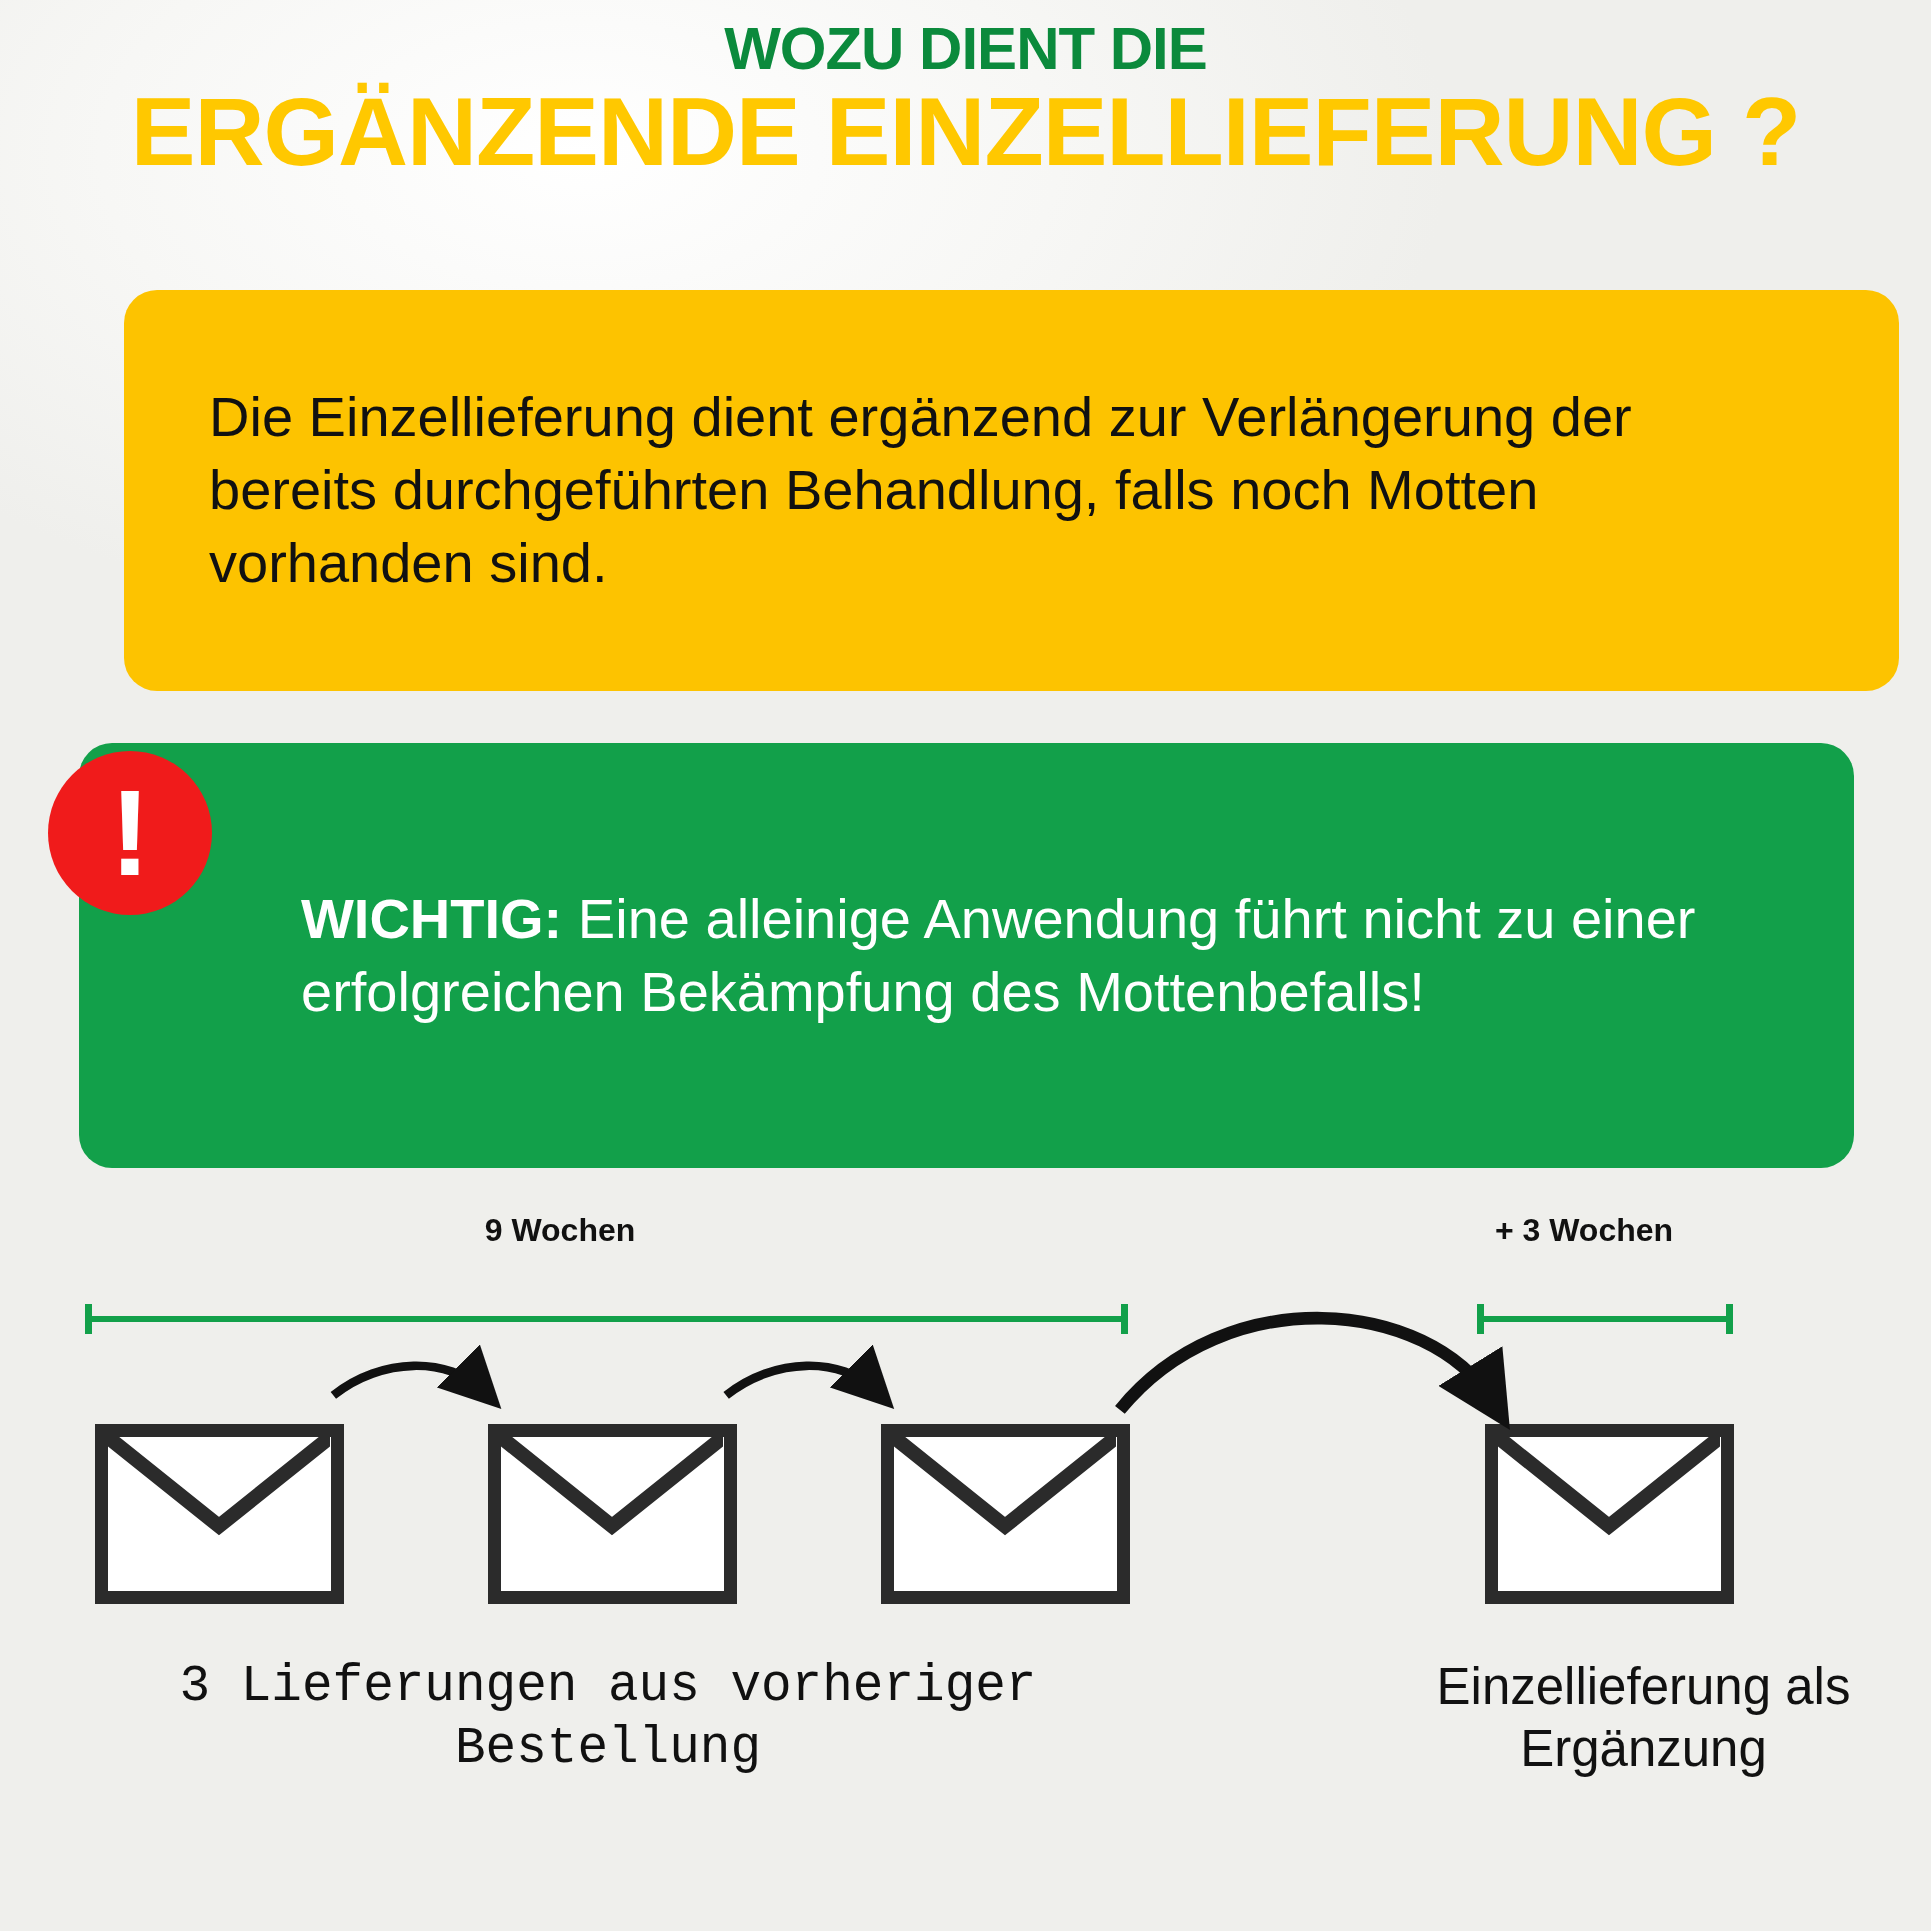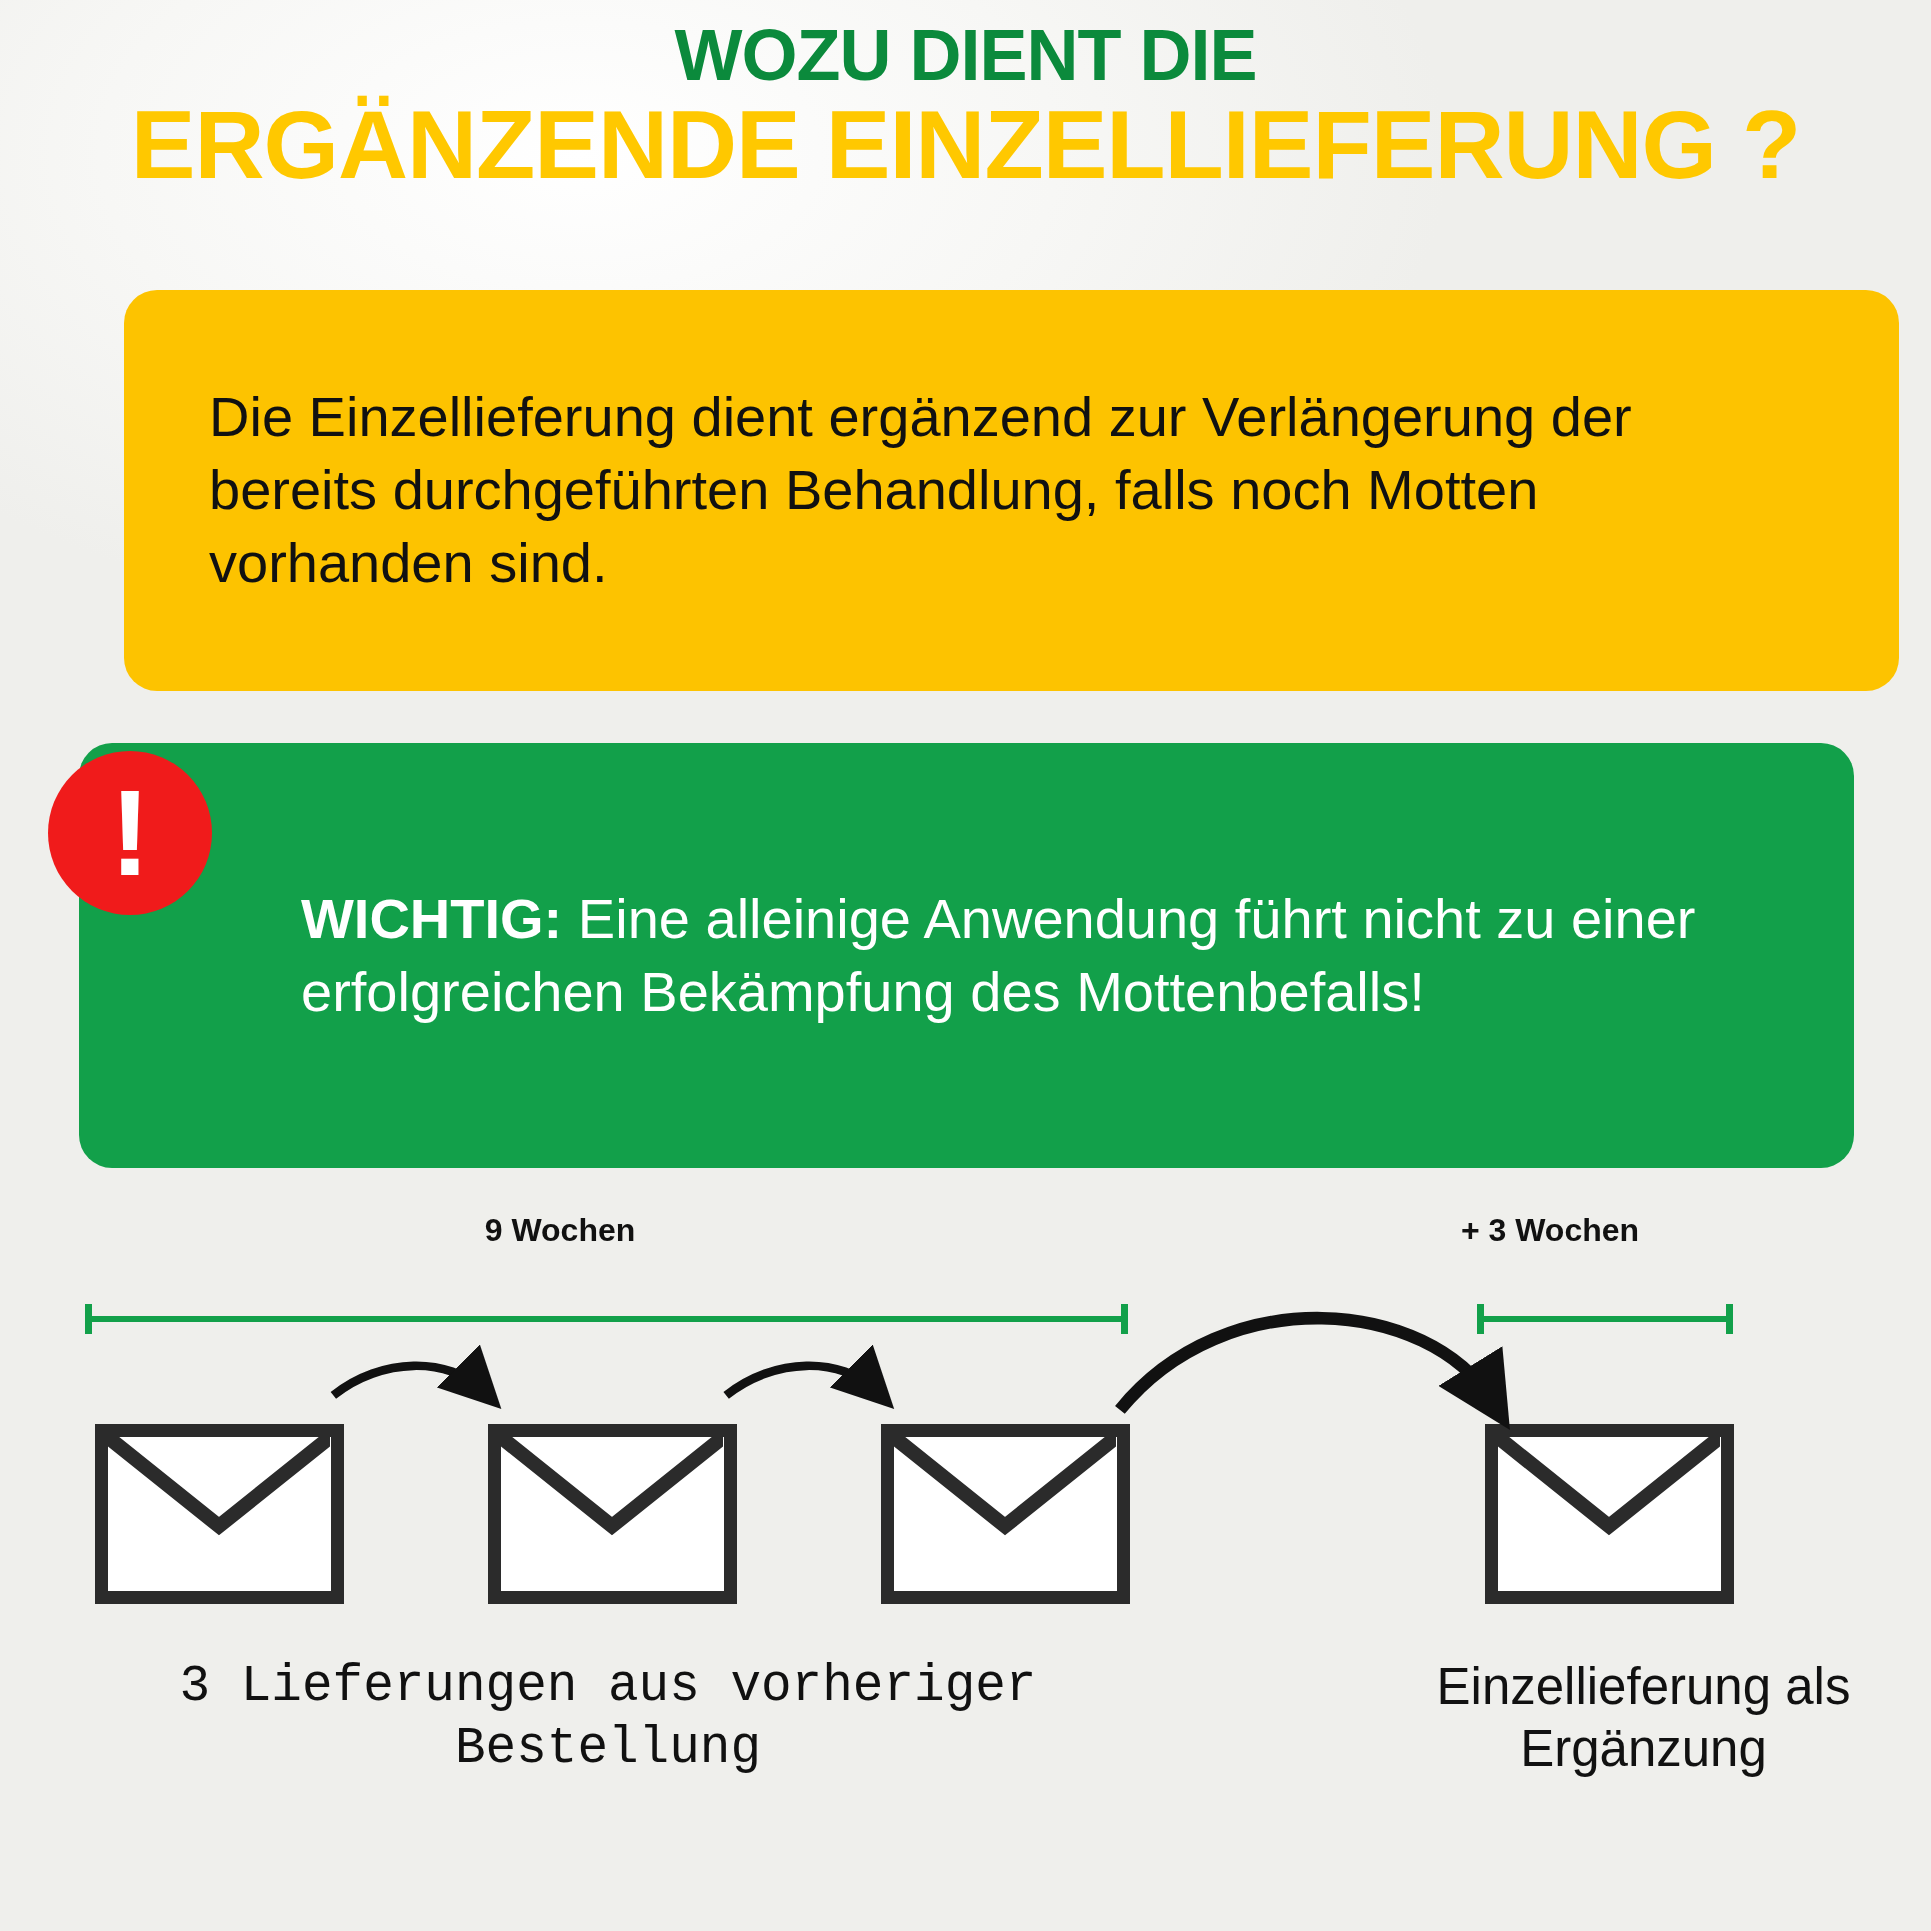--- a/index.html
+++ b/index.html
@@ -30,21 +30,21 @@
     text-align: center;
   }
   .title-line {
     font-weight: 800;
     letter-spacing: -1px;
     line-height: 1.06;
     font-family: "Liberation Sans", sans-serif;
   }
   .title-line-1 {
     color: #0b8a3c;
-    font-size: 72px;
+    font-size: 60px;
   }
   .title-line-2 {
     color: #ffc800;
     font-size: 97px;
   }
 
   
   .card-yellow {
     position: absolute;
     left: 79px;
@@ -119,21 +119,21 @@
   }
   .tl-label {
     position: absolute;
     font-size: 32px;
     font-weight: 700;
     color: #111111;
     text-align: center;
     white-space: nowrap;
   }
   .tl-label-left { left: 367px; top: 0; width: 386px; }
-  .tl-label-right { left: 1357px; top: 0; width: 386px; }
+  .tl-label-right { left: 1391px; top: 0; width: 386px; }
 
   .bracket {
     position: absolute;
     height: 29px;
   }
   .bracket .bar {
     position: absolute;
     left: 0;
     top: 11.6px;
     width: 100%;

